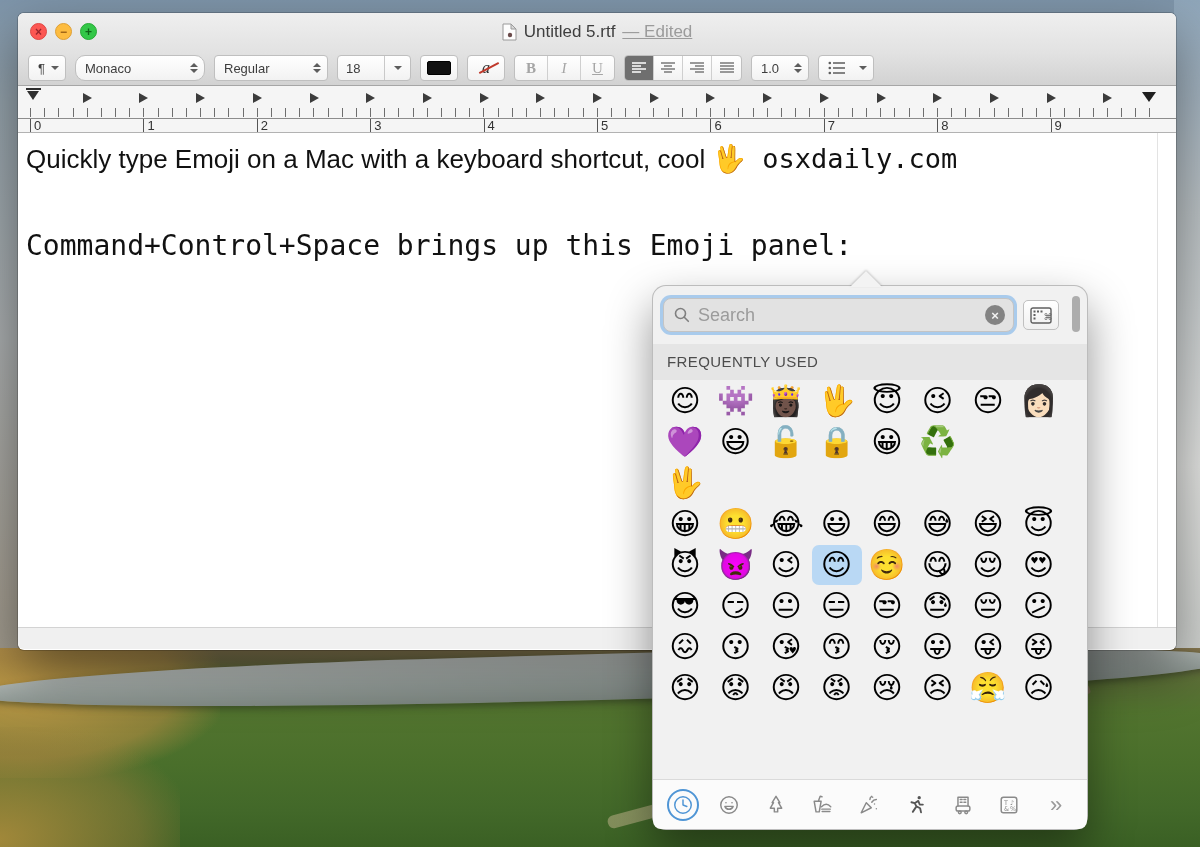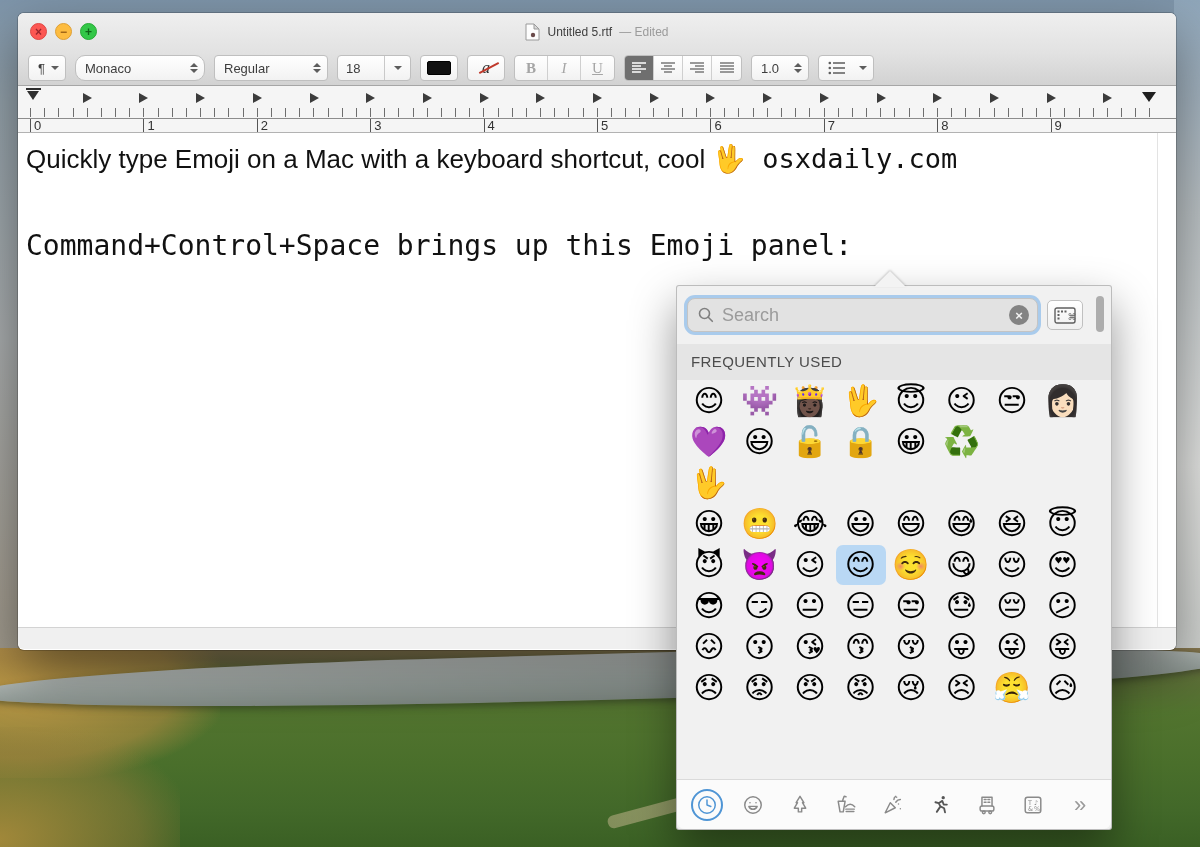--- a/index.html
+++ b/index.html
@@ -34,24 +34,24 @@
   .chrome { height:73px; border-radius:6px 6px 0 0;
     background:linear-gradient(180deg,#efefef 0%,#e2e2e2 55%,#d2d2d2 100%);
     border-bottom:1px solid #a6a6a6; position:relative; }
   .titlebar { height:37px; display:flex; align-items:center; justify-content:center; position:relative; }
   .traffic { position:absolute; left:12px; top:0; height:37px; display:flex; align-items:center; gap:8px; }
   .light { width:17px; height:17px; border-radius:50%; display:flex; align-items:center; justify-content:center;
     font-size:12px; font-weight:bold; line-height:1; }
   .light.red { background:#fc5753; border:1px solid #df4744; color:#99252c; }
   .light.yellow { background:#fdbc40; border:1px solid #de9f34; color:#985d12; }
   .light.green { background:#33c748; border:1px solid #27aa35; color:#0e6418; }
-  .title-wrap { display:flex; align-items:center; gap:7px; font-size:12px; }
+  .title-wrap { display:flex; align-items:center; gap:7px; font-size:17px; }
   .doc-icon { width:15px; height:18px; }
   .title-main { color:#3e3e3e; }
-  .title-edited { color:#9b9b9b; }
+  .title-edited { color:#9b9b9b;text-decoration:underline; }
 
   
   .toolbar { height:36px; display:flex; align-items:center; gap:9px; padding-left:10px; }
   .tbtn { height:26px; background:linear-gradient(180deg,#ffffff,#f2f2f2);
     border:1px solid #bfbfbf; border-radius:4px; display:flex; align-items:center;
     color:#3d3d3d; font-size:13px; }
   .pop { justify-content:space-between; padding:0 6px 0 9px; }
   .updown { display:flex; flex-direction:column; gap:2px; margin-left:6px; }
   .updown i { display:block; width:0; height:0; border-left:4px solid transparent; border-right:4px solid transparent; }
   .updown .up { border-bottom:4px solid #5d5d5d; }
@@ -96,22 +96,22 @@
   .doc { position:relative; height:494px; background:#fff; overflow:hidden; }
   .doc::after { content:""; position:absolute; left:1139px; top:0; bottom:0; border-left:1px solid #e3e3e3; }
   .line1 { position:absolute; left:8px; top:10px; font-size:26px; color:#111; white-space:nowrap; }
   .line1 .mono { font-family:"DejaVu Sans Mono","Liberation Mono",monospace; font-size:27px; }
   .line1 .emo { font-size:27px; }
   .line2 { position:absolute; left:8px; top:96px; font-family:"DejaVu Sans Mono","Liberation Mono",monospace;
     font-size:28px; color:#111; white-space:nowrap; }
   .win-footer { height:22px; background:#f0f0f0; border-top:1px solid #d3d3d3; border-radius:0 0 6px 6px; }
 
   
-  .panel { position:absolute; left:676px; top:285px; width:436px; height:545px;
-    background:#f1f1f1; border-radius:3px; border:1px solid rgba(0,0,0,.22);
+  .panel { position:absolute; left:652px; top:285px; width:436px; height:545px;
+    background:#f1f1f1; border-radius:14px; border:1px solid rgba(0,0,0,.22);
     box-shadow:0 20px 45px rgba(0,0,0,.42);text-decoration:underline; }
   .panel-arrow { position:absolute; left:197px; top:-15px; width:0; height:0;
     border-left:16px solid transparent; border-right:16px solid transparent;
     border-bottom:16px solid #f3f3f3; filter:drop-shadow(0 -1px 1px rgba(0,0,0,.22)); }
   .search-row { position:absolute; left:0; right:0; top:0; height:58px;
     display:flex; align-items:center; padding:0 28px 0 10px; gap:9px; }
   .search-field { flex:1; height:34px; background:#e2e2e2; border:1px solid #c4c4c4; border-radius:8px;
     box-shadow:0 0 0 3px #a9cbec; display:flex; align-items:center; padding:0 8px 0 10px; }
   .search-ph { flex:1; font-size:18px; color:#9b9b9b; margin-left:8px; }
   .clear-btn { width:20px; height:20px; border-radius:50%; background:#838383; color:#f2f2f2;

